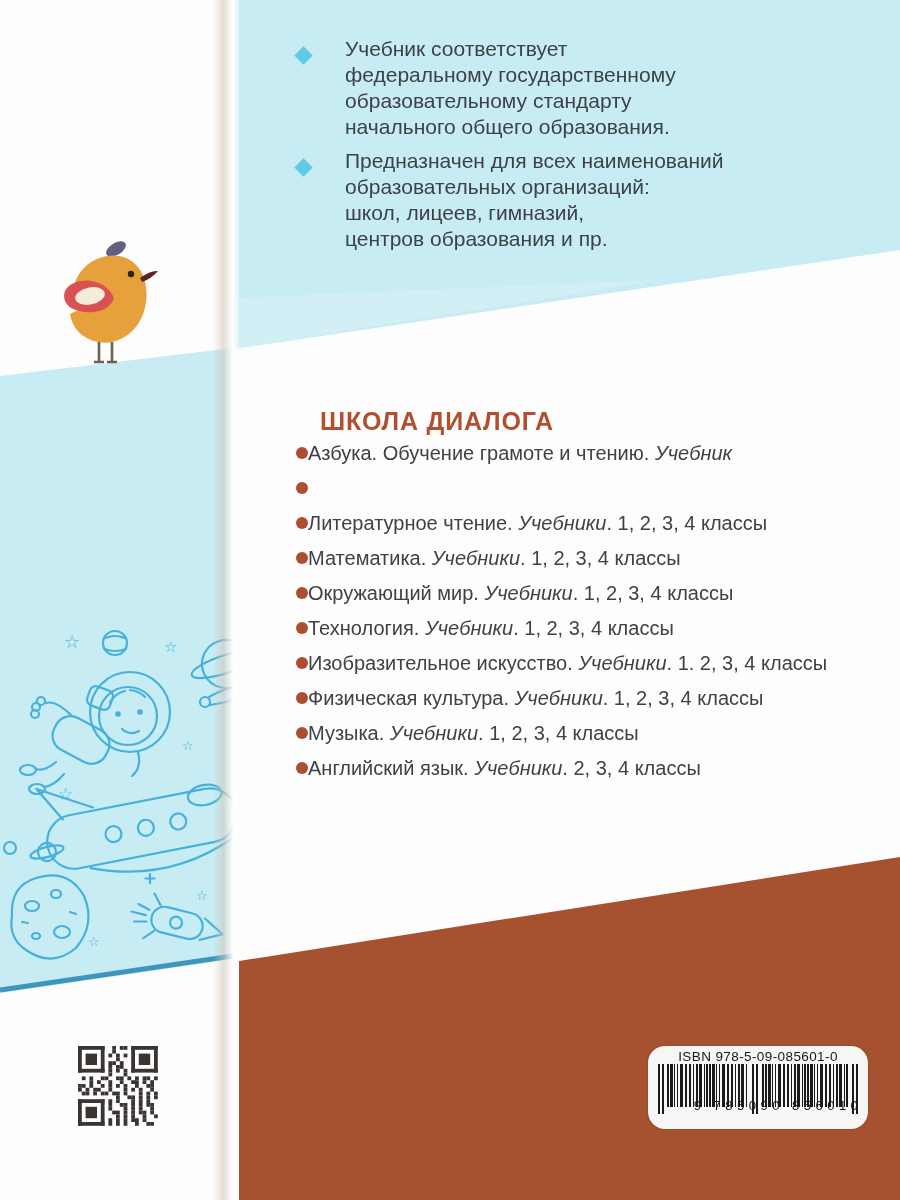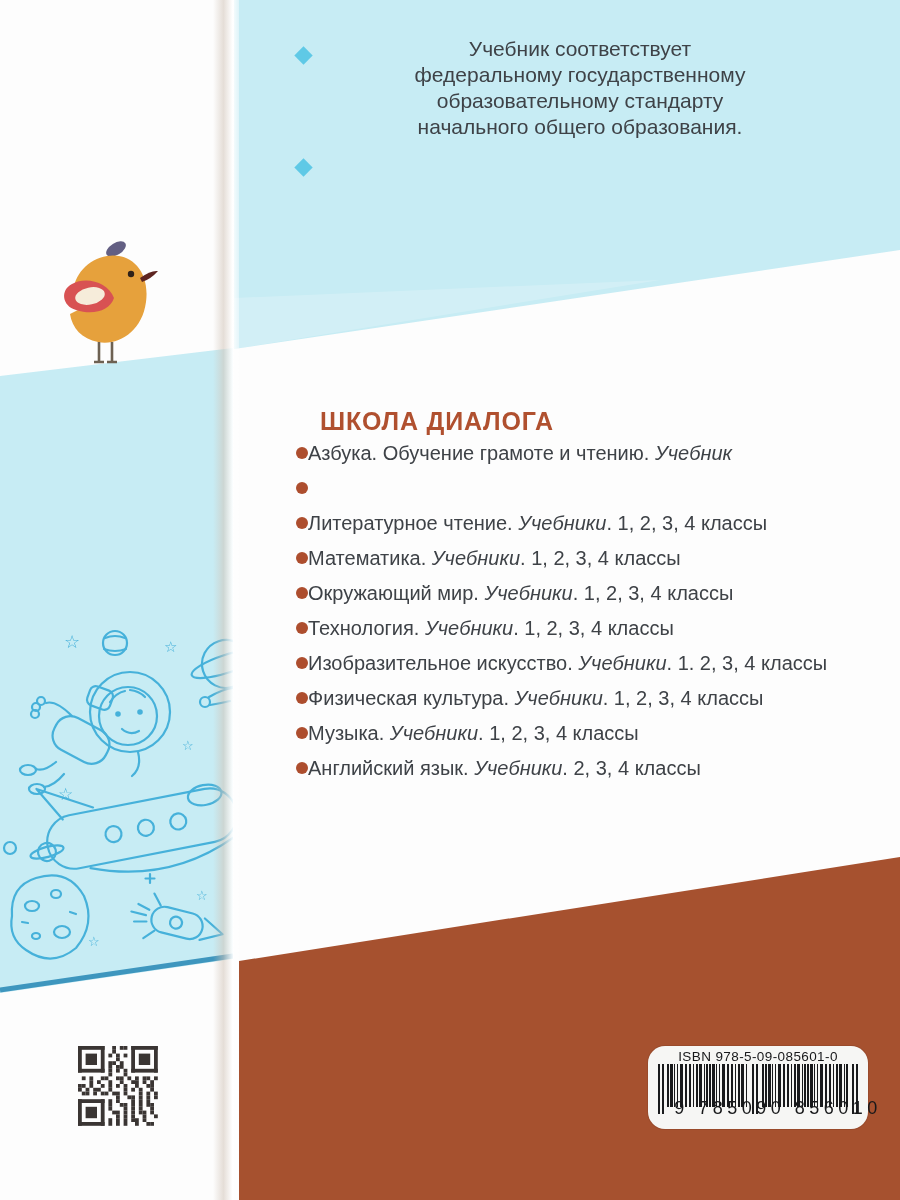--- a/index.html
+++ b/index.html
@@ -25,42 +25,42 @@
     position:absolute;left:213px;top:0;width:26px;height:1200px;
     background:linear-gradient(to right,rgba(214,199,183,.0),rgba(209,196,184,.55) 40%,rgba(255,255,255,.9) 75%,rgba(255,255,255,.4));
     pointer-events:none;
   }
   
   .diamond{
     position:absolute;width:13px;height:13px;background:#5fc9e6;transform:rotate(45deg);
   }
   .intro-par{
     position:absolute;left:345px;width:470px;font-size:21px;line-height:26px;
-    white-space:pre-line;color:#3e4247;text-align:center;
+    white-space:pre-line;color:#3e4247;
   }
   
   .series-heading{
     position:absolute;left:320px;top:407px;font-size:25px;font-weight:700;
     letter-spacing:.8px;color:#b0502f;
   }
   .series-list{position:absolute;left:296px;top:441px;width:580px;}
   .li{height:35px;display:flex;align-items:flex-start;}
   .dot{width:12px;height:12px;border-radius:50%;background:#ad4e2e;margin-top:6px;flex:0 0 12px;}
   .li-text{font-size:20px;line-height:24px;white-space:nowrap;}
   .li-text i{font-style:italic;}
   
   .qr-box{position:absolute;left:78px;top:1046px;}
   .barcode-label{
     position:absolute;left:648px;top:1046px;width:220px;height:83px;background:#f6f6f4;
     box-shadow:0 0 0 1px rgba(0,0,0,.08);display:flex;flex-direction:column;align-items:center;border-radius:17px;
   }
   .isbn-label{font-size:13.5px;letter-spacing:.4px;color:#17181a;margin-top:3px;white-space:nowrap;}
   .bars{display:block;}
   .barcode-digits{
-    font-size:18px;color:#17181a;letter-spacing:4.5px;margin-top:-16px;
+    font-size:13px;color:#17181a;letter-spacing:4.5px;margin-top:-16px;
     background:transparent;white-space:nowrap;margin-left:40px;
   }
   .bird-svg{position:absolute;left:52px;top:236px;}
 </style>
 </head>
 <body>
 
 <div id="cover">
 
   <div class="top-band"></div>
@@ -158,20 +158,24 @@
     <path d="M88,42 Q99,34 106,35 Q99,43 90,46 Z" fill="#5d2420"></path>
   </svg>
 
   <span class="diamond" style="left:297px;top:49px"></span>
   <div class="intro-par" style="top:36px">Учебник соответствует
 федеральному государственному
 образовательному стандарту
 начального общего образования.</div>
 
   <span class="diamond" style="left:297px;top:161px"></span>
+  <div class="intro-par" style="top:148px">Предназначен для всех наименований
+образовательных организаций:
+школ, лицеев, гимназий,
+центров образования и пр.</div>
 
   <div class="series-heading">ШКОЛА ДИАЛОГА</div>
 
   <div class="series-list" id="series-list">
     <div class="li">
       <span class="dot"></span>
       <span class="li-text"><span class="lead">Азбука. Обучение грамоте и чтению. </span><i class="emph">Учебник</i><span class="rest"></span></span>
     </div>
 
     <div class="li">

